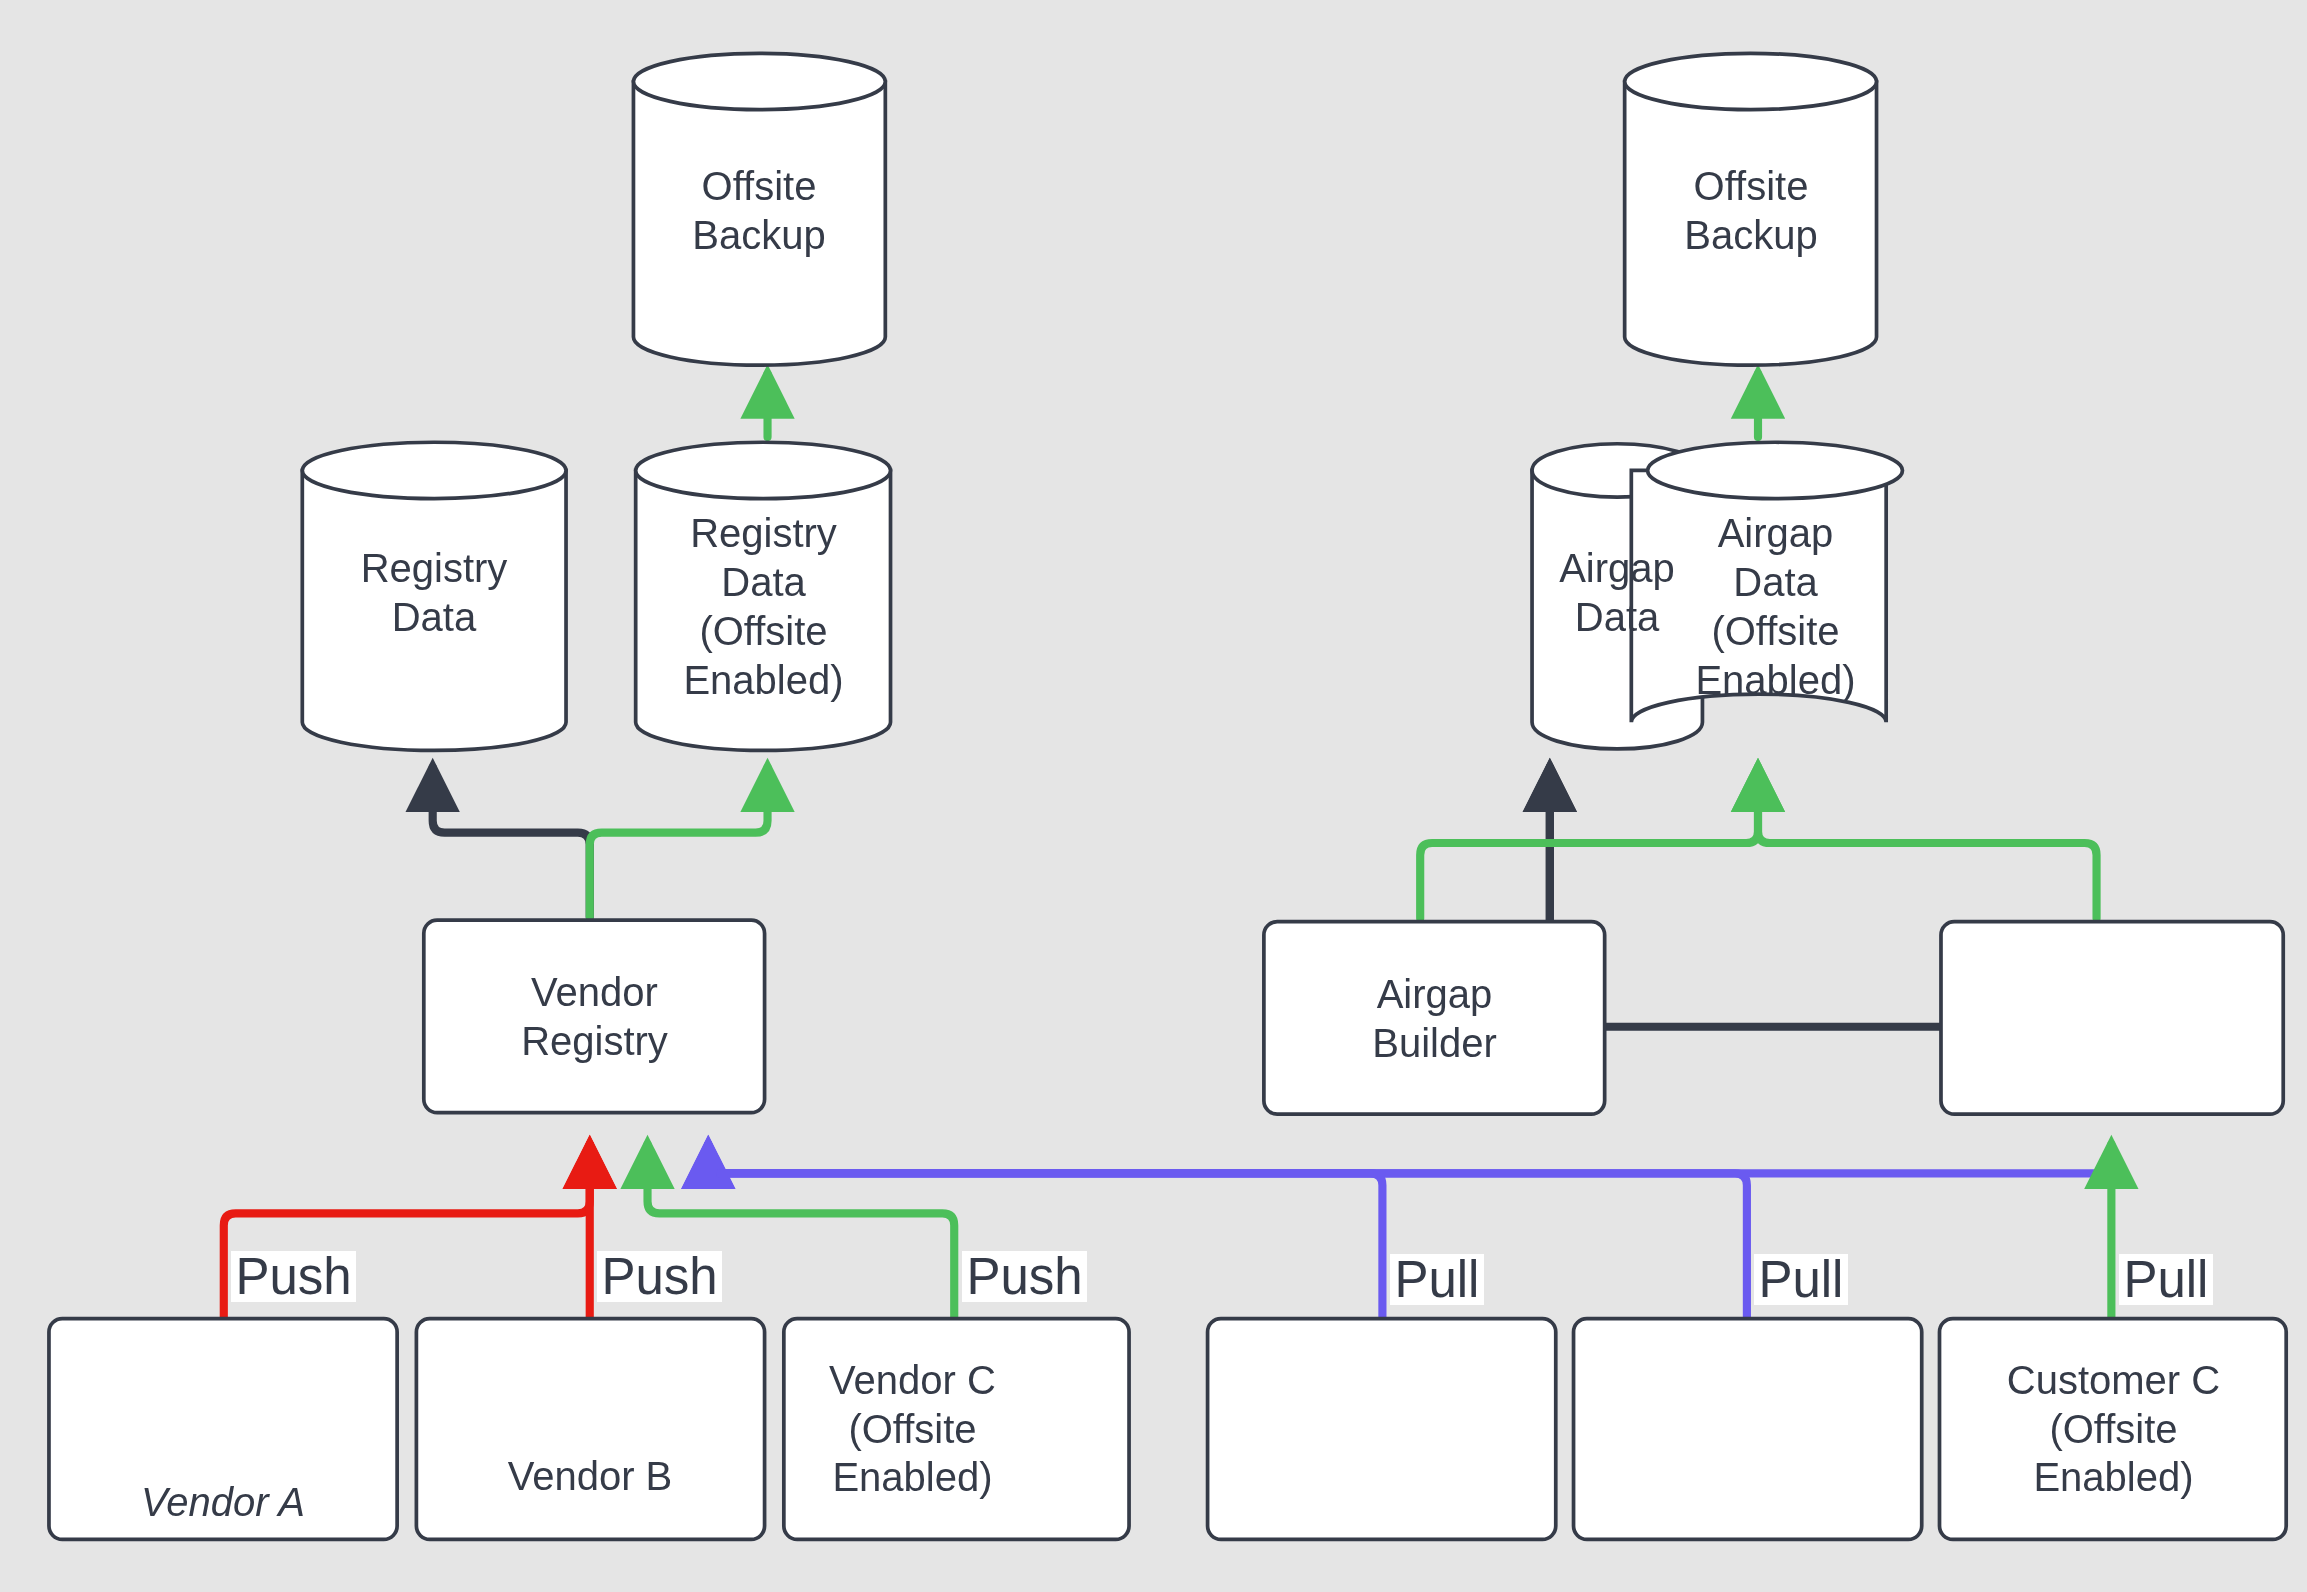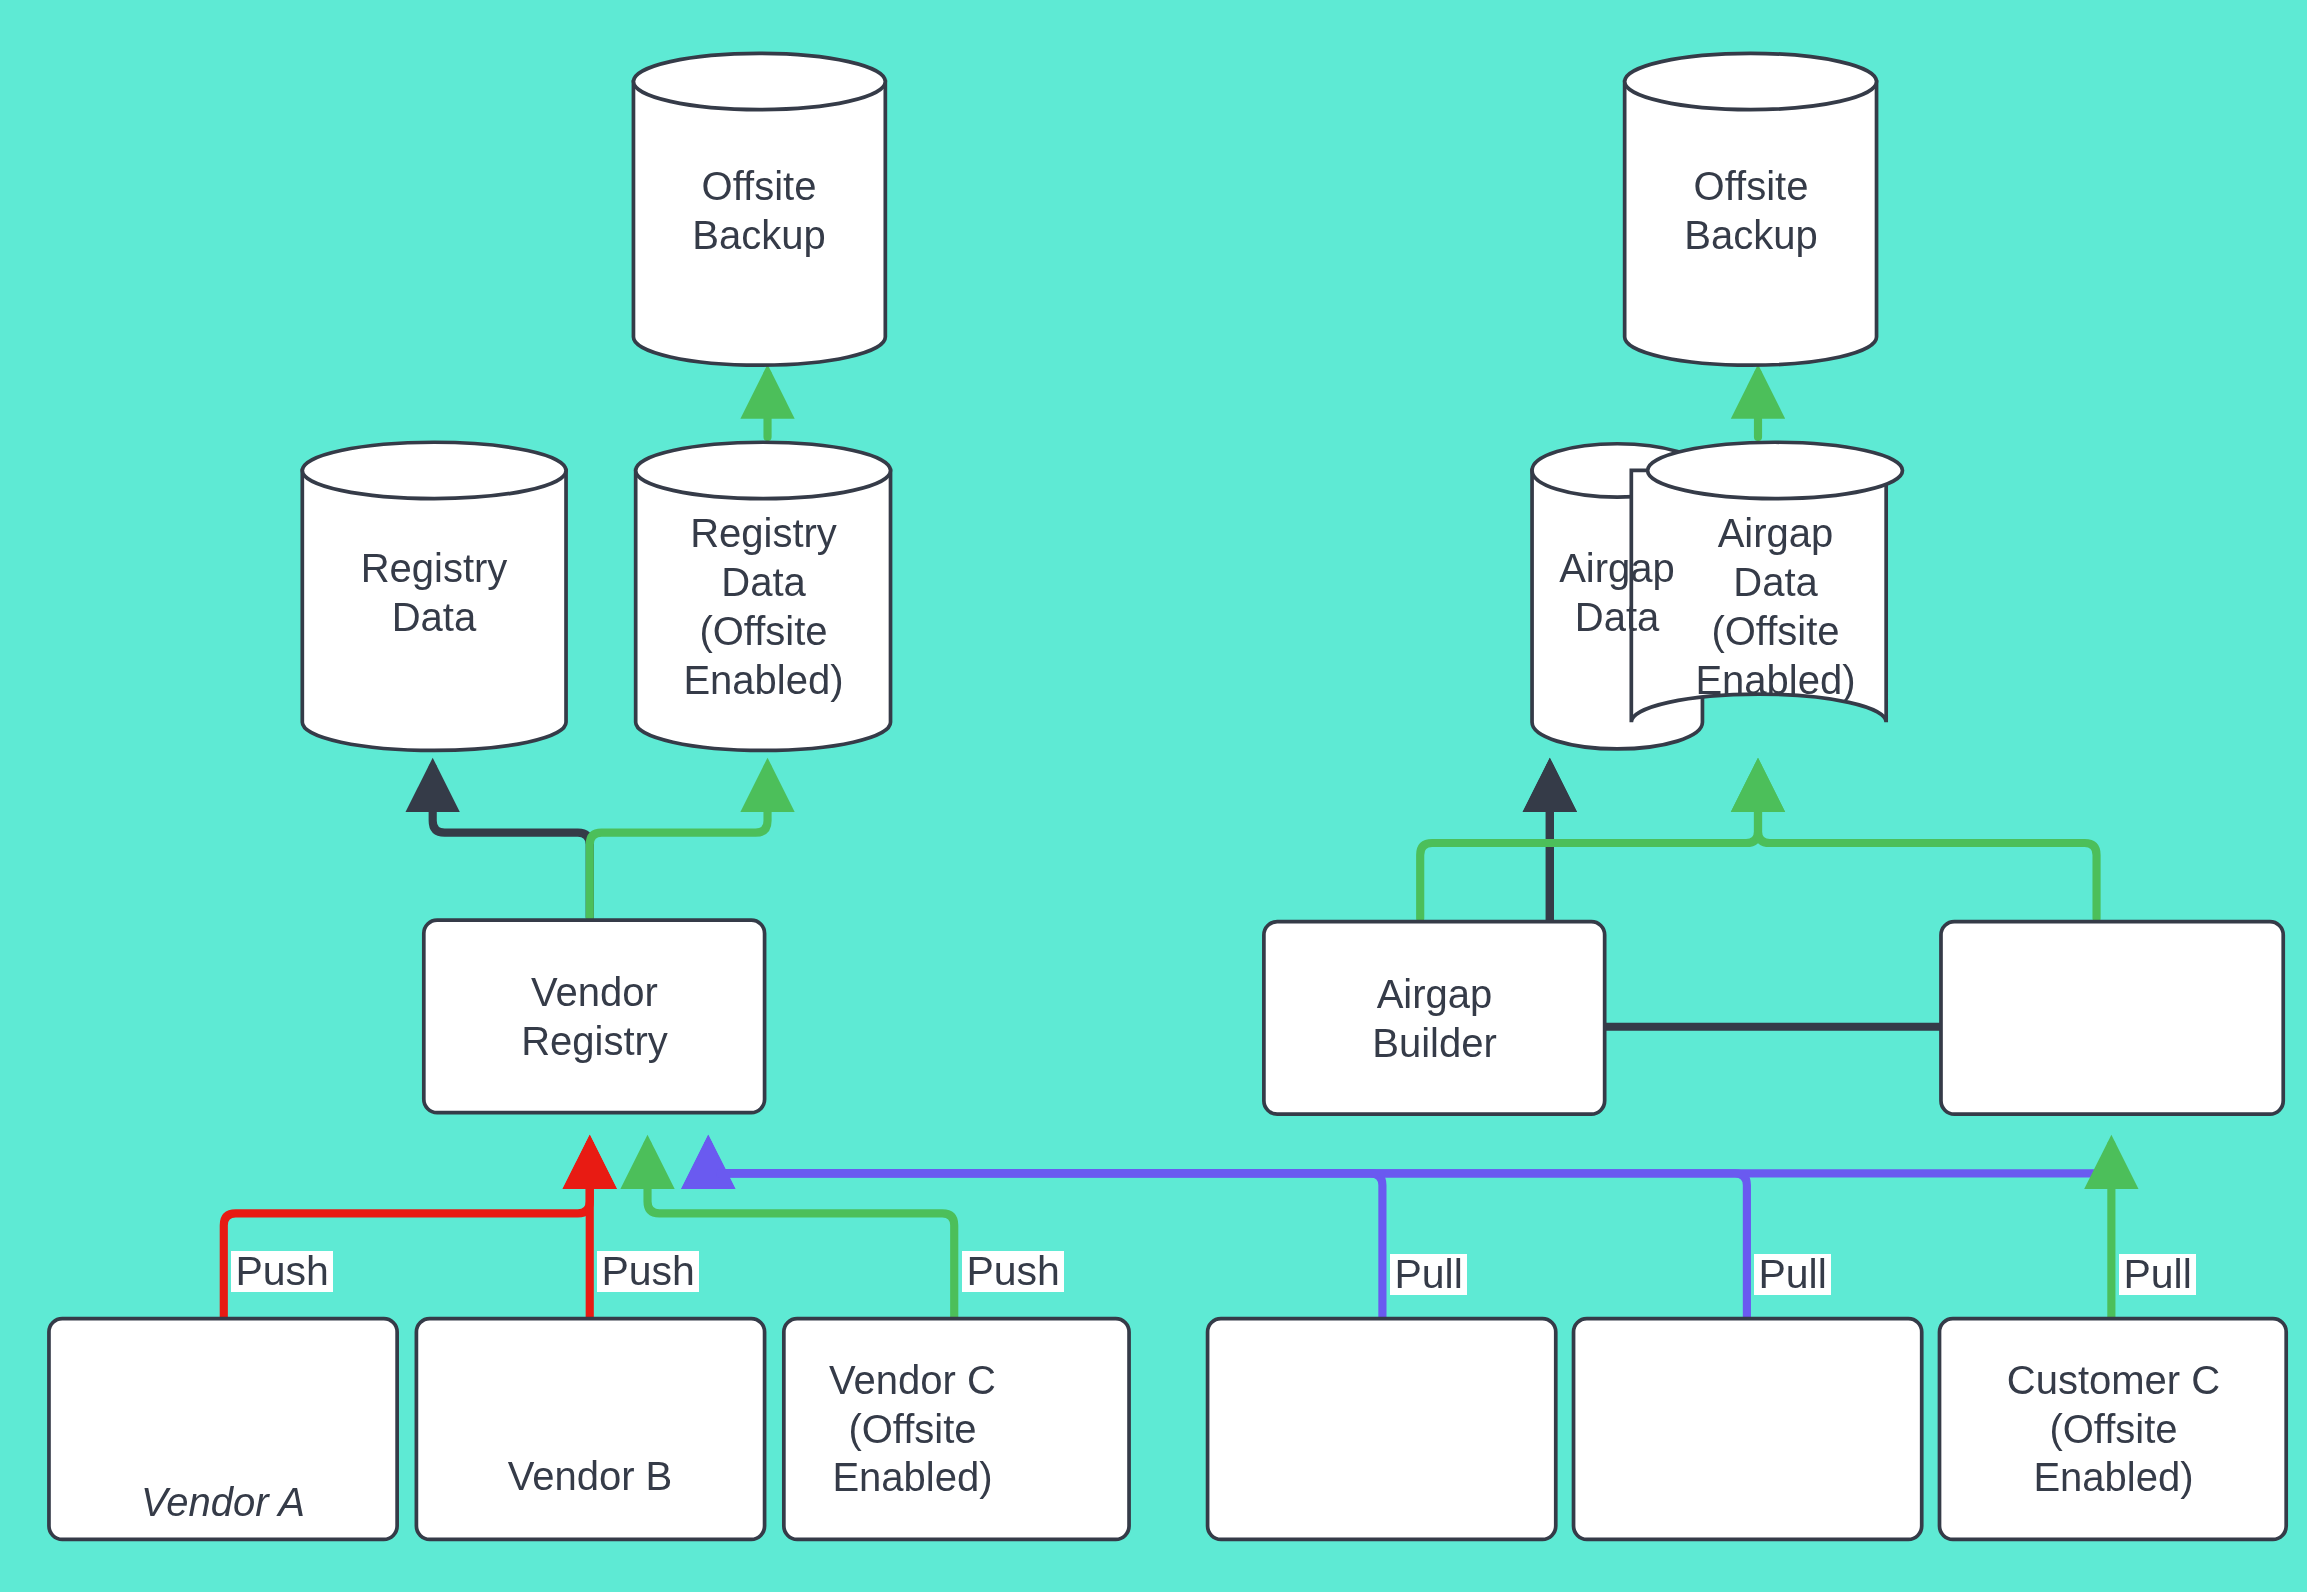--- a/index.html
+++ b/index.html
@@ -1,32 +1,32 @@
 <!DOCTYPE html>
 <html style="font-size:12px"><head>
 <meta charset="utf-8">
 <style>
   html,body{margin:0;padding:0;background:#ffffff;}
   body{font-family:"Liberation Sans", sans-serif;}
-  #stage{position:relative;width:2307px;height:1592px;background:#5eead4;overflow:hidden;}
+  #stage{position:relative;width:2307px;height:1592px;background:#e5e5e5;overflow:hidden;}
   #stage svg{position:absolute;left:0;top:0;width:2307px;height:1592px;}
   .nodeLabel{
     position:absolute;
     display:flex;align-items:center;justify-content:center;
     text-align:center;
     color:#353b48;
     font-size:40px;
     line-height:1.22;
     pointer-events:none;
     white-space:pre-line;
   }
   .edgeLabel{
     position:absolute;
     color:#353b48;
-    font-size:41px;
+    font-size:51px;
     line-height:1;
     white-space:nowrap;
     background:#ffffff;
     padding:0 4.4px;
   }
 </style>
 </head>
 <body>
 
 <div id="stage">

